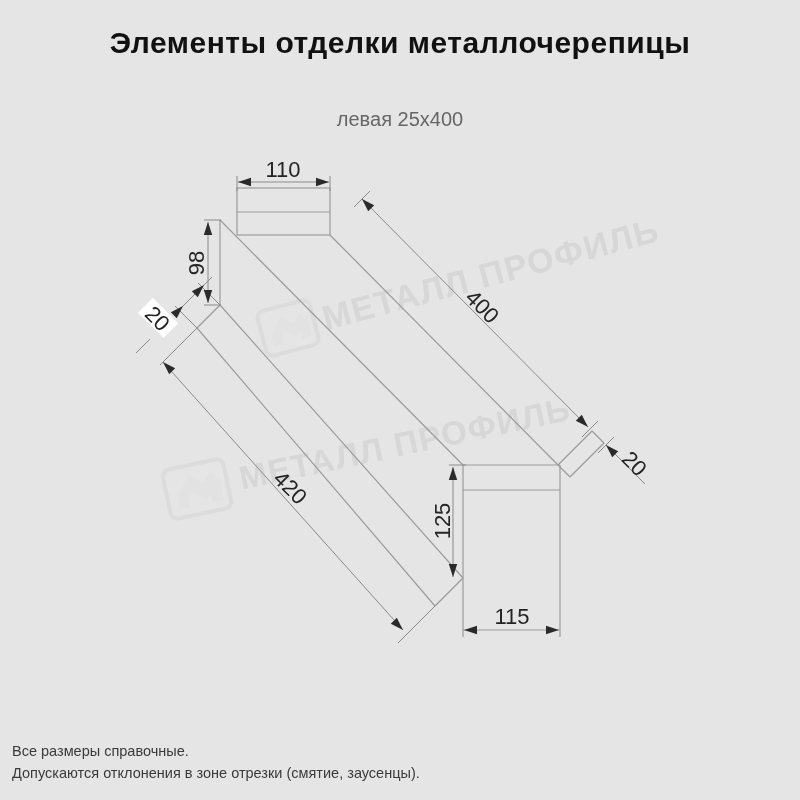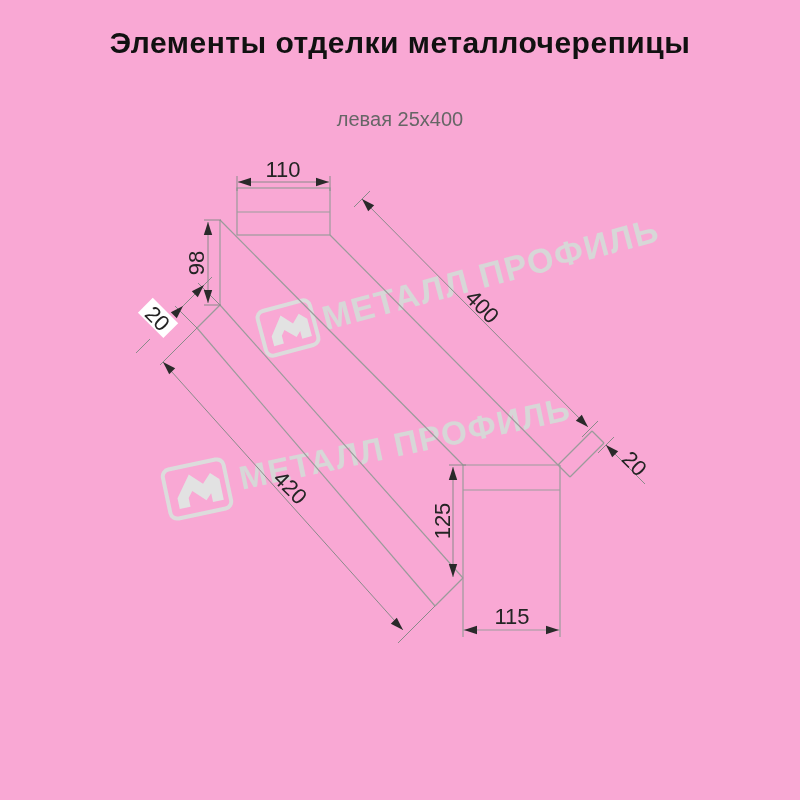--- a/index.html
+++ b/index.html
@@ -1,17 +1,17 @@
 <!DOCTYPE html>
 <html><head>
 <meta charset="utf-8">
 <style>
   html,body{margin:0;padding:0;background:#ffffff;width:800px;height:800px;overflow:hidden;
     font-family:"Liberation Sans", sans-serif;}
-  .stage{position:relative;width:800px;height:800px;background:#f9a8d4;}
+  .stage{position:relative;width:800px;height:800px;background:#e5e5e5;}
   .title{position:absolute;top:26px;left:0;width:800px;text-align:center;
     font-size:30px;font-weight:bold;color:#111;letter-spacing:0.5px;}
   .subtitle{position:absolute;top:107px;left:0;width:800px;text-align:center;
     font-size:20px;line-height:24px;color:#666;}
   .footer{position:absolute;top:740px;left:12px;font-size:14.5px;line-height:22px;color:#3a3a3a;}
   svg.diagram{position:absolute;left:0;top:0;}
   .geo{stroke:#9b9b9b;stroke-width:1.2;fill:none;}
   .dim{stroke:#8a8a8a;stroke-width:1;fill:none;}
   .ar{fill:#2a2a2a;stroke:none;}
   .lbl{fill:#242424;font-size:22px;font-family:"Liberation Sans",sans-serif;text-anchor:middle;}
@@ -143,14 +143,18 @@
       <g transform="translate(634,464) rotate(45)">
         <text class="lbl" x="0" y="7">20</text>
       </g>
       <g transform="translate(450,521) rotate(-90)">
         <text class="lbl" x="0" y="0">125</text>
       </g>
       <text class="lbl" x="512" y="624">115</text>
     </g>
   </svg>
 
+  <div class="footer">
+    <div>Все размеры справочные.</div>
+    <div>Допускаются отклонения в зоне отрезки (смятие, заусенцы).</div>
+  </div>
 
 </div>
 
 </body></html>

